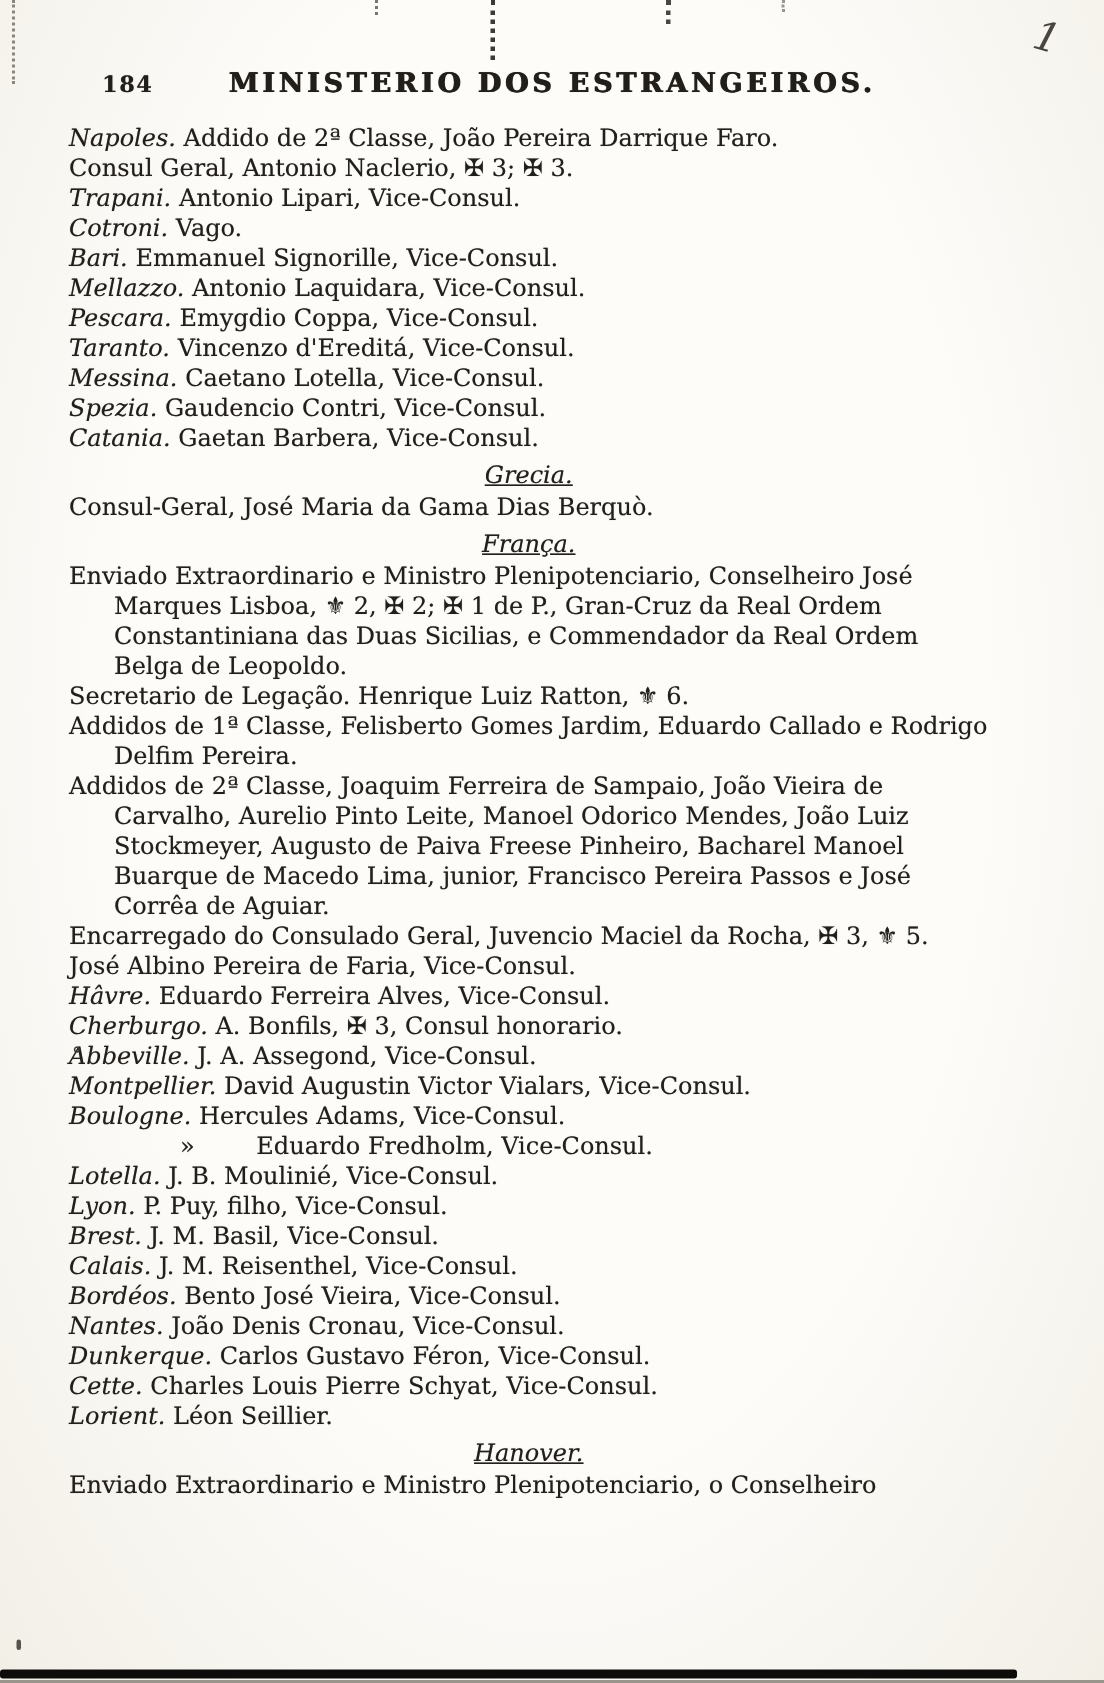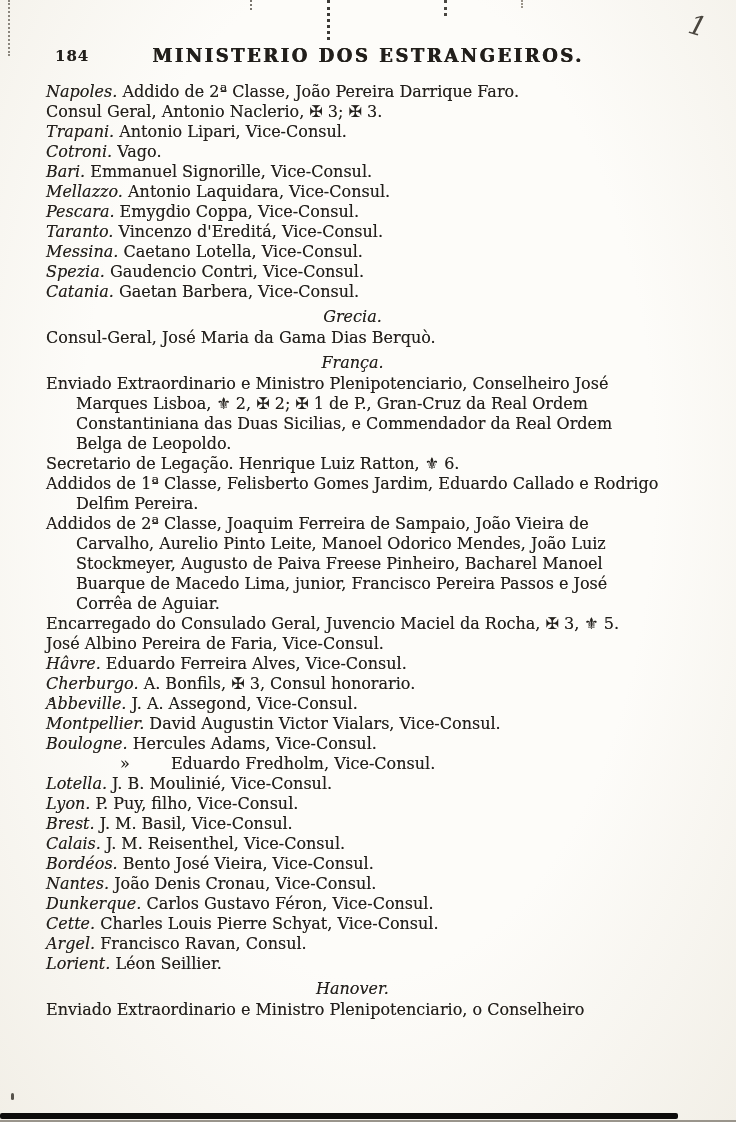--- a/index.html
+++ b/index.html
@@ -7,27 +7,27 @@
     width:736px;height:1122px;position:relative;overflow:hidden;
     background:radial-gradient(ellipse at 50% 42%, #fdfcf9 55%, #f2efe7 100%);
     color:#221f1b;
     font-family:"DejaVu Serif","DejaVu Sans","Liberation Serif",serif;
     font-size:16px;line-height:20px;
     text-shadow:0 0 .5px rgba(35,30,25,.55);
   }
   .page{position:absolute;inset:0;}
   
   .header{position:relative;height:22px;margin-top:46px;}
-  .pagenum{position:absolute;left:55px;top:0;font-weight:700;font-size:15px;letter-spacing:1px;}
+  .pagenum{position:absolute;left:68px;top:0;font-weight:700;font-size:15px;letter-spacing:1px;}
   .title{display:block;text-align:center;font-weight:700;font-size:18px;letter-spacing:2.5px;
          text-shadow:.6px 0 0 currentColor, 0 0 .5px rgba(35,30,25,.6);}
   
   .content{position:absolute;left:46px;top:82px;width:613px;}
   .content p{margin:0;padding-left:30px;text-indent:-30px;}
-  .content p.heading{text-align:center;padding-left:0;text-indent:0;margin-top:5px;margin-bottom:1px;}
+  .content p.heading{text-align:center;padding-left:0;text-indent:0;margin-top:5px;margin-bottom:1px;text-decoration:underline;}
   .content p.ditto{padding-left:74px;text-indent:0;}
   .lead{font-style:italic;}
   .ditto .lead{font-style:normal;padding-right:36px;}
   
   .dotline{position:absolute;top:0;width:0;}
   .dot1{left:327px;height:40px;border-left:3px dotted #3c3a36;}
   .dot2{left:444px;height:16px;border-left:3px dotted #4a4742;}
   .dot3{left:250px;height:10px;border-left:2px dotted #7a766f;}
   .dot4{left:8px;height:56px;border-left:2px dotted #8b867d;}
   .dot5{left:521px;height:8px;border-left:2px dotted #9a948a;}
@@ -84,21 +84,20 @@
       <p class="line entry"><span class="lead">Boulogne.</span> <span>Hercules Adams, Vice-Consul.</span></p>
       <p class="line ditto"><span class="lead">»</span> <span>Eduardo Fredholm, Vice-Consul.</span></p>
       <p class="line entry"><span class="lead">Lotella.</span> <span>J. B. Moulinié, Vice-Consul.</span></p>
       <p class="line entry"><span class="lead">Lyon.</span> <span>P. Puy, filho, Vice-Consul.</span></p>
       <p class="line entry"><span class="lead">Brest.</span> <span>J. M. Basil, Vice-Consul.</span></p>
       <p class="line entry"><span class="lead">Calais.</span> <span>J. M. Reisenthel, Vice-Consul.</span></p>
       <p class="line entry"><span class="lead">Bordéos.</span> <span>Bento José Vieira, Vice-Consul.</span></p>
       <p class="line entry"><span class="lead">Nantes.</span> <span>João Denis Cronau, Vice-Consul.</span></p>
       <p class="line entry"><span class="lead">Dunkerque.</span> <span>Carlos Gustavo Féron, Vice-Consul.</span></p>
       <p class="line entry"><span class="lead">Cette.</span> <span>Charles Louis Pierre Schyat, Vice-Consul.</span></p>
-      <p class="line entry"><span class="lead">Argel.</span> <span>Francisco Ravan, Consul.</span></p>
       <p class="line entry"><span class="lead">Lorient.</span> <span>Léon Seillier.</span></p>
       <p class="line heading"><span class="lead">Hanover.</span></p>
       <p class="line entry"><span>Enviado Extraordinario e Ministro Plenipotenciario, o Conselheiro</span></p>
     </div>
 
   <div class="margin-mark">°</div>
 
   <div class="bottom-smudge"></div>
   <div class="bottom-bar"></div>
   <div class="corner-dot"></div>

